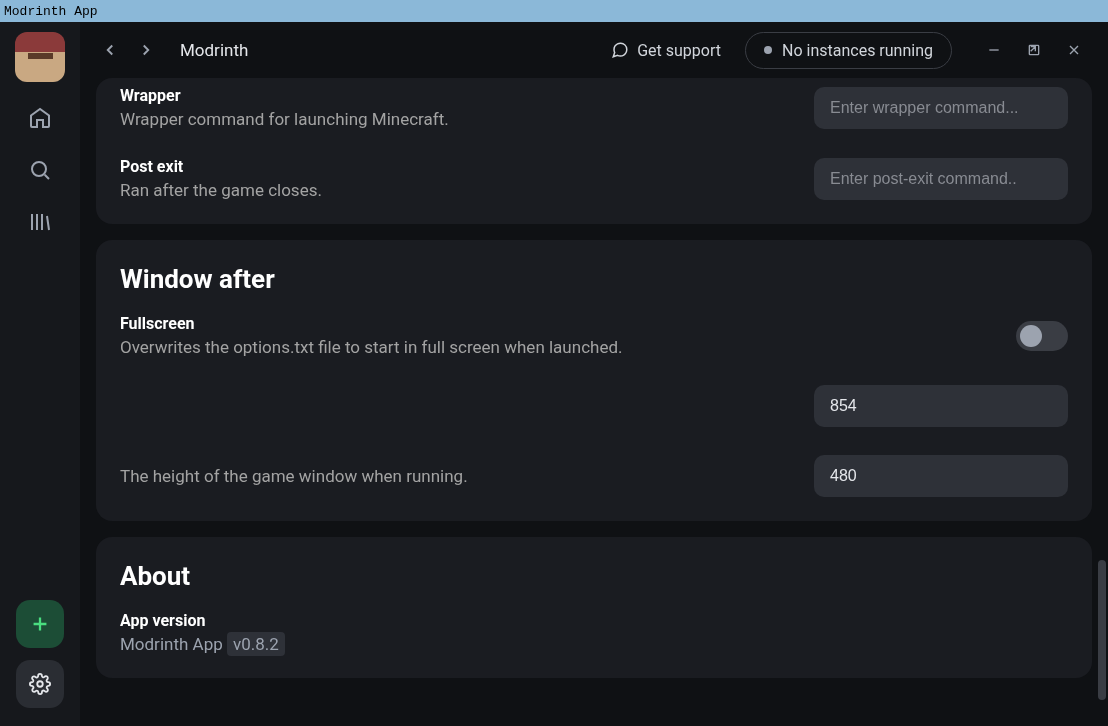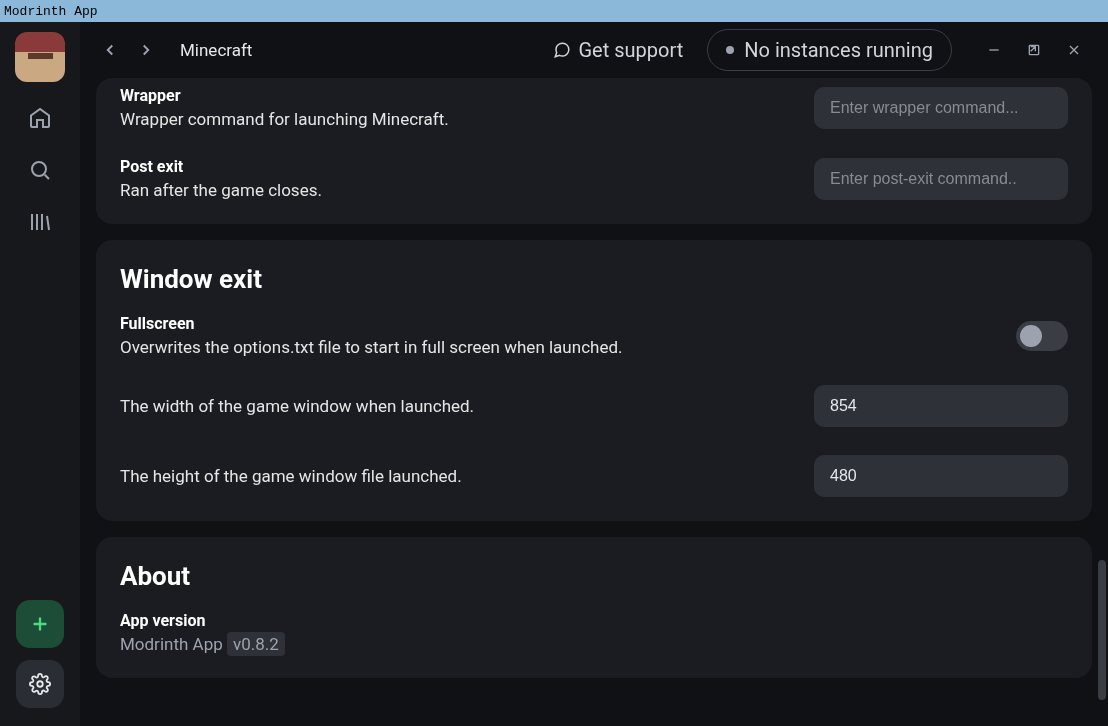--- a/index.html
+++ b/index.html
@@ -131,31 +131,31 @@
     }
     .spacer {
       flex: 1;
     }
     .support-link {
       display: flex;
       align-items: center;
       gap: 8px;
       color: #d1d5db;
       cursor: pointer;
-      font-size: 20px;
+      font-size: 16px;
     }
     .status-pill {
       display: flex;
       align-items: center;
       gap: 10px;
       border: 1px solid #3a3d44;
       border-radius: 999px;
       padding: 8px 18px;
       color: #d1d5db;
-      font-size: 20px;
+      font-size: 16px;
       margin-left: 12px;
     }
     .status-dot {
       width: 8px;
       height: 8px;
       border-radius: 50%;
       background: #9ca3af;
     }
     .window-controls {
       display: flex;
@@ -206,21 +206,21 @@
       flex: 1;
     }
     .setting-name {
       font-size: 16px;
       font-weight: 700;
       color: #fff;
       margin-bottom: 4px;
     }
     .setting-desc {
       font-size: 17px;
-      color: #e5e5e5;
+      color: #a3a3a3;
     }
     .text-input {
       width: 254px;
       height: 42px;
       background: #2e3138;
       border: none;
       border-radius: 10px;
       padding: 0 16px;
       color: #e5e7eb;
       font-size: 16px;
@@ -316,21 +316,21 @@
           <svg width="18" height="18" viewBox="0 0 24 24" fill="none" stroke="currentColor" stroke-width="2.5">
               <path d="M15 18l-6-6 6-6"></path>
             </svg>
         </div>
         <div class="nav-arrow">
           <svg width="18" height="18" viewBox="0 0 24 24" fill="none" stroke="currentColor" stroke-width="2.5">
               <path d="M9 18l6-6-6-6"></path>
             </svg>
         </div>
       </div>
-      <div class="page-title">Minecraft</div>
+      <div class="page-title">Modrinth</div>
       <div class="spacer"></div>
       <div class="support-link">
         <svg width="18" height="18" viewBox="0 0 24 24" fill="none" stroke="currentColor" stroke-width="2">
             <path d="M21 11.5a8.4 8.4 0 01-.9 3.8 8.5 8.5 0 01-7.6 4.7 8.4 8.4 0 01-3.8-.9L3 21l1.9-5.7a8.4 8.4 0 01-.9-3.8 8.5 8.5 0 014.7-7.6 8.4 8.4 0 013.8-.9h.5a8.5 8.5 0 018 8v.5z"></path>
           </svg>
         <span>Get support</span>
       </div>
       <div class="status-pill">
         <div class="status-dot"></div>
         <span>No instances running</span>
@@ -370,39 +370,38 @@
         <div class="setting-row">
           <div class="setting-label">
             <div class="setting-name">Post exit</div>
             <div class="setting-desc">Ran after the game closes.</div>
           </div>
           <input class="text-input" placeholder="Enter post-exit command.." style="">
         </div>
       </div>
 
       <div class="card">
-        <div class="section-title">Window exit</div>
+        <div class="section-title">Window after</div>
         <div class="setting-row">
           <div class="setting-label">
             <div class="setting-name">Fullscreen</div>
             <div class="setting-desc">Overwrites the options.txt file to start in full screen when launched.</div>
           </div>
           <div class="toggle">
             <div class="toggle-knob"></div>
           </div>
         </div>
         <div class="setting-row">
           <div class="setting-label">
-            <div class="setting-desc">The width of the game window when launched.</div>
           </div>
           <input class="text-input" value="854" style="">
         </div>
         <div class="setting-row">
           <div class="setting-label">
-            <div class="setting-desc">The height of the game window file launched.</div>
+            <div class="setting-desc">The height of the game window when running.</div>
           </div>
           <input class="text-input" value="480" style="">
         </div>
       </div>
 
       <div class="card">
         <div class="section-title">About</div>
         <div class="setting-row" style="margin-bottom:0">
           <div class="setting-label">
             <div class="setting-name">App version</div>

